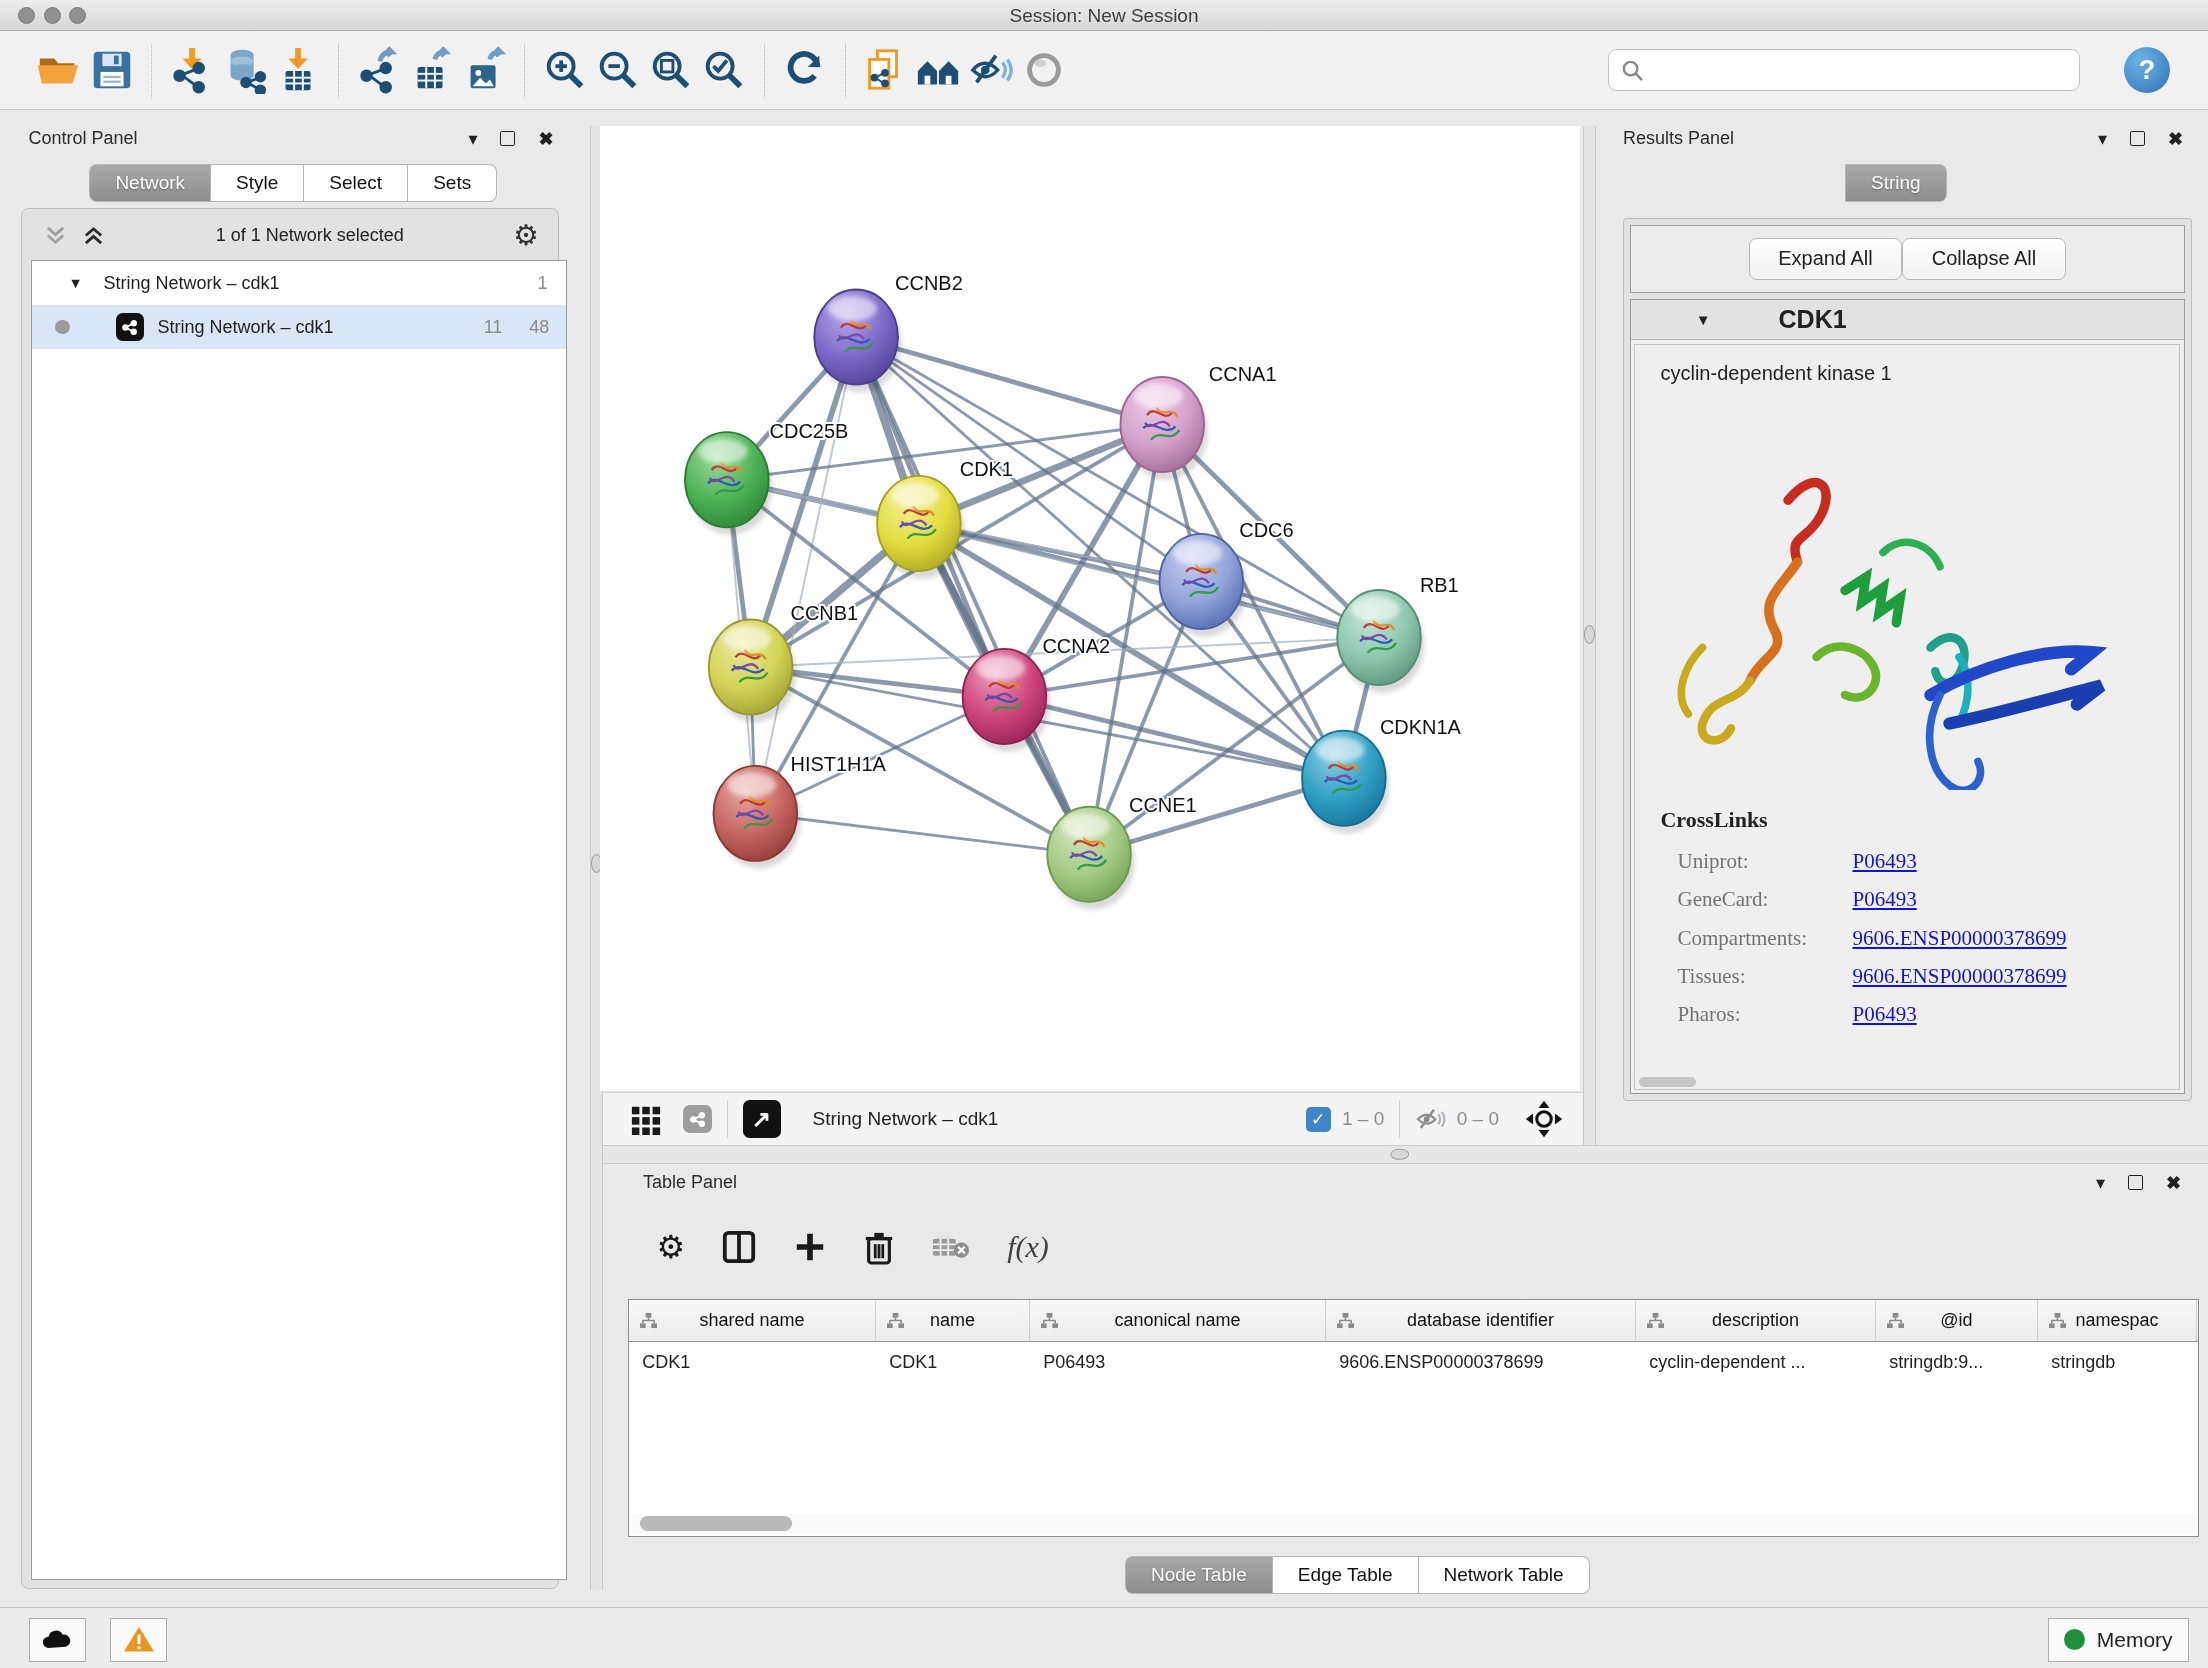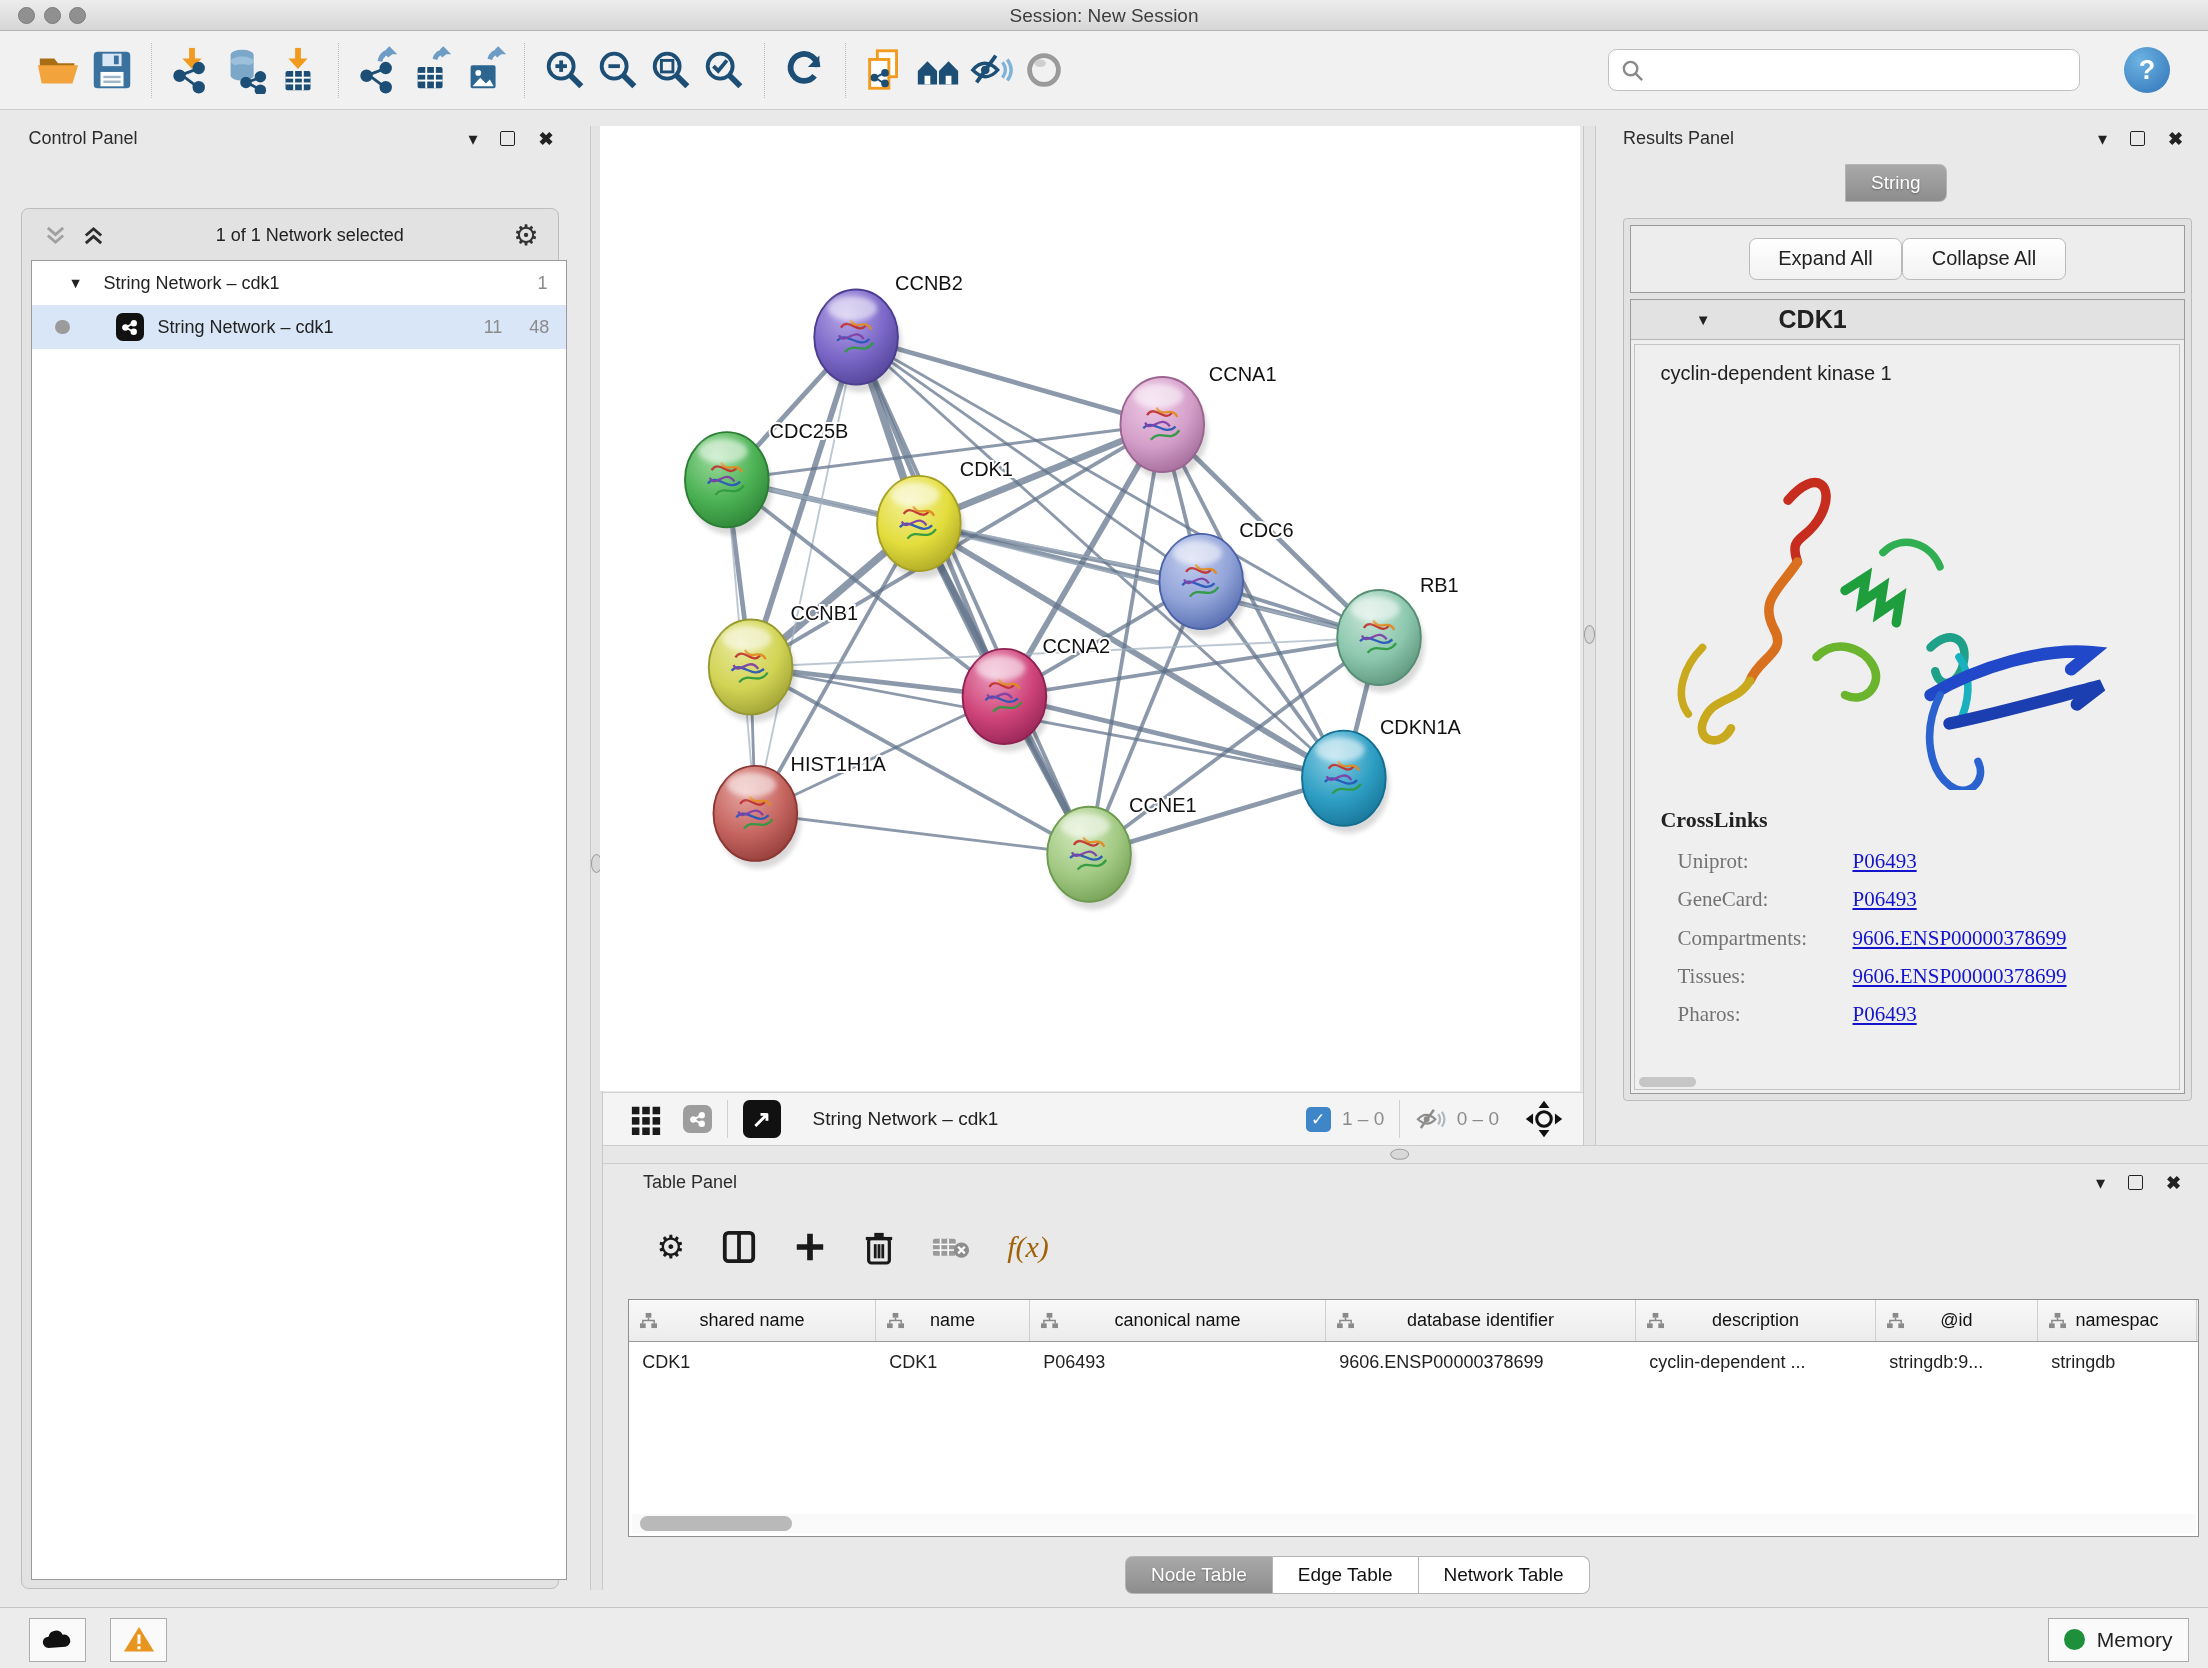--- a/index.html
+++ b/index.html
@@ -282,20 +282,26 @@
 </div>
 
 <div style="position:absolute;left:11.4px;top:126px;width:578px;height:1465px;">
   <div class="pstrip-title" style="position:absolute;left:17px;top:1.9px;">Control Panel</div>
   <div class="pstrip-icons" style="left:457px;top:3.8px;">
     <span class="pico">▾</span>
     <span class="pico sq"></span>
     <span class="pico" style="font-weight:bold">✖</span>
   </div>
 
+  <div class="seg" style="left:78px;top:38px;">
+    <div class="tab sel">Network</div>
+    <div class="tab">Style</div>
+    <div class="tab">Select</div>
+    <div class="tab">Sets</div>
+  </div>
 
   <div class="graybox" style="left:9.5px;top:82px;width:538px;height:1381px;">
     <div class="cp-selbar" style="left:0;right:0;top:7.6px;height:38px;">
       <svg width="25" height="23" viewBox="0 0 26 24" style="margin-left:21px">
         <path d="M5 4 l8 7 8 -7 M5 12 l8 7 8 -7" stroke="#a0a0a0" stroke-width="3" fill="none"></path>
       </svg>
       <svg width="25" height="23" viewBox="0 0 26 24" style="margin-left:13.3px">
         <path d="M5 20 l8 -7 8 7 M5 12 l8 -7 8 7" stroke="#2c2c2c" stroke-width="3" fill="none"></path>
       </svg>
       <div style="flex:1;text-align:center">1 of 1 Network selected</div>
@@ -725,21 +731,21 @@
     <rect x="2" y="6" width="24" height="18" rx="2" fill="#9a9a9a"></rect>
     <g stroke="#fff" stroke-width="1.6">
         <line x1="2" y1="12" x2="26" y2="12"></line>
         <line x1="2" y1="18" x2="26" y2="18"></line>
       <line x1="10" y1="6" x2="10" y2="24"></line>
         <line x1="18" y1="6" x2="18" y2="24"></line>
       </g>
     <circle cx="32" cy="18" r="8" fill="#8d8d8d"></circle>
     <path d="M28.5 14.5 l7 7 M35.5 14.5 l-7 7" stroke="#fff" stroke-width="2.4"></path>
   </svg>
-  <span style="font-size:30px;color:#a16207;font-style:italic;font-family:'Liberation Serif',serif;">f(x)</span>
+  <span style="font-size:30px;color:#404040;font-style:italic;font-family:'Liberation Serif',serif;">f(x)</span>
 </div>
 
 <div class="ttable">
   <div class="thead" id="thead">
       <div class="th" style="width: 247px;">
         <svg width="19" height="17" viewBox="0 0 20 18">
           <rect x="7" y="1" width="6" height="5" fill="#8a8a8a"></rect>
           <rect x="1" y="12" width="6" height="5" fill="#8a8a8a"></rect>
           <rect x="13" y="12" width="6" height="5" fill="#8a8a8a"></rect>
           <path d="M10 6 v3 M4 12 v-3 h12 v3" stroke="#8a8a8a" stroke-width="1.6" fill="none"></path>

